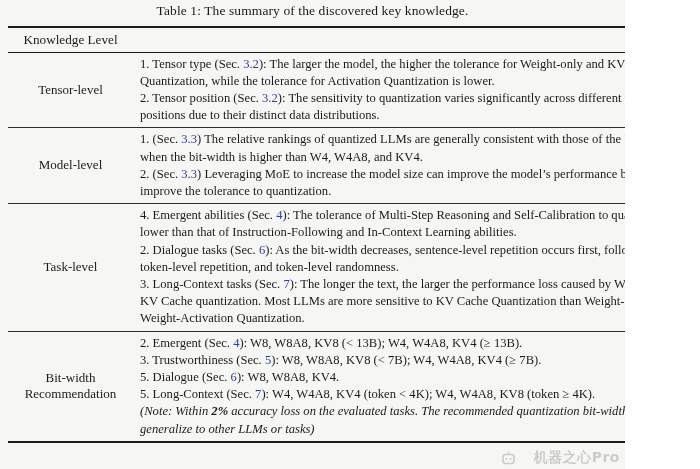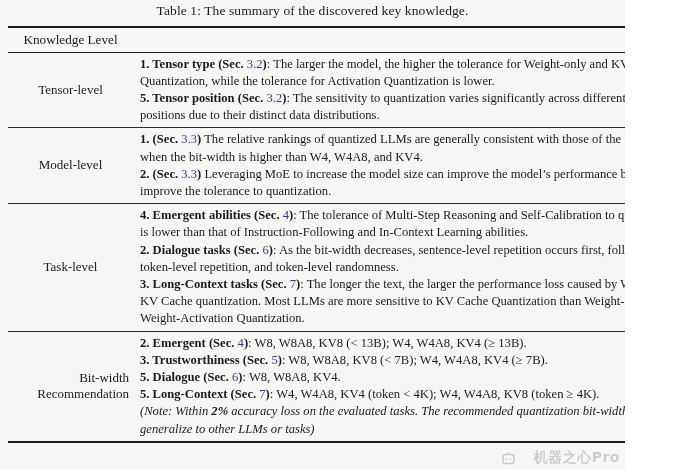--- a/index.html
+++ b/index.html
@@ -38,41 +38,41 @@
     border-bottom: 1.4px solid #2e2e2e;
     padding: 3px 0 3px 0;
   }
   .body-row:last-child { border-bottom: none; }
   .col-level {
     flex: 0 0 125px;
     width: 125px;
     display: flex;
     align-items: center;
     justify-content: center;
-    text-align: right;
+    text-align: center;
     font-size: 13px;
     line-height: 16.5px;
     padding: 0 4px;
     box-sizing: border-box;
   }
   .col-key {
     flex: 1 1 auto;
     padding: 0 5px 0 7px;
     font-size: 12.6px;
     line-height: 17.2px;
   }
   .th { font-size: 13.2px; }
   .th.col-key {
     display: flex;
     align-items: center;
     justify-content: center;
     text-align: center;
   }
   .kk-item { text-align: left; }
-  .run-b  { font-weight: bold; margin-top: 8px; }
+  .run-b  { font-weight: normal; margin-top: 8px; }
   .run-bl { font-weight: normal; color: var(--link-blue, #2e3d96); }
   .run-i  { font-style: italic; }
   .run-bi { font-style: italic; font-weight: bold; }
   .watermark {
     position: absolute;
     right: 5px;
     bottom: 2px;
     display: flex;
     align-items: center;
     gap: 18px;
@@ -96,21 +96,21 @@
   <div class="ktable">
 
     <div class="trow header-row">
       <div class="col-level th">Knowledge Level</div>
     </div>
 
     <div class="trow body-row">
       <div class="col-level">Tensor-level</div>
       <div class="col-key">
           <div class="kk-item"><span class="run-b">1. Tensor type (Sec. </span><span class="run-bl">3.2</span><span class="run-b">)</span><span>: The larger the model, the higher the tolerance for Weight-only and KV Cache Quantization, while the tolerance for Activation Quantization is lower.</span></div>
-          <div class="kk-item"><span class="run-b">5. Tensor position (Sec. </span><span class="run-bl">3.2</span><span class="run-b">)</span><span>: The sensitivity to quantization varies significantly across different tensor positions due to their distinct data distributions.</span></div>
+          <div class="kk-item"><span class="run-b">2. Tensor position (Sec. </span><span class="run-bl">3.2</span><span class="run-b">)</span><span>: The sensitivity to quantization varies significantly across different tensor positions due to their distinct data distributions.</span></div>
         </div>
     </div>
 
     <div class="trow body-row">
       <div class="col-level">Model-level</div>
       <div class="col-key">
           <div class="kk-item"><span class="run-b">1. (Sec. </span><span class="run-bl">3.3</span><span class="run-b">)</span><span> The relative rankings of quantized LLMs are generally consistent with those of the FP16 LLMs when the bit-width is higher than W4, W4A8, and KV4.</span></div>
           <div class="kk-item"><span class="run-b">2. (Sec. </span><span class="run-bl">3.3</span><span class="run-b">)</span><span> Leveraging MoE to increase the model size can improve the model’s performance but may not improve the tolerance to quantization.</span></div>
         </div>
     </div>

